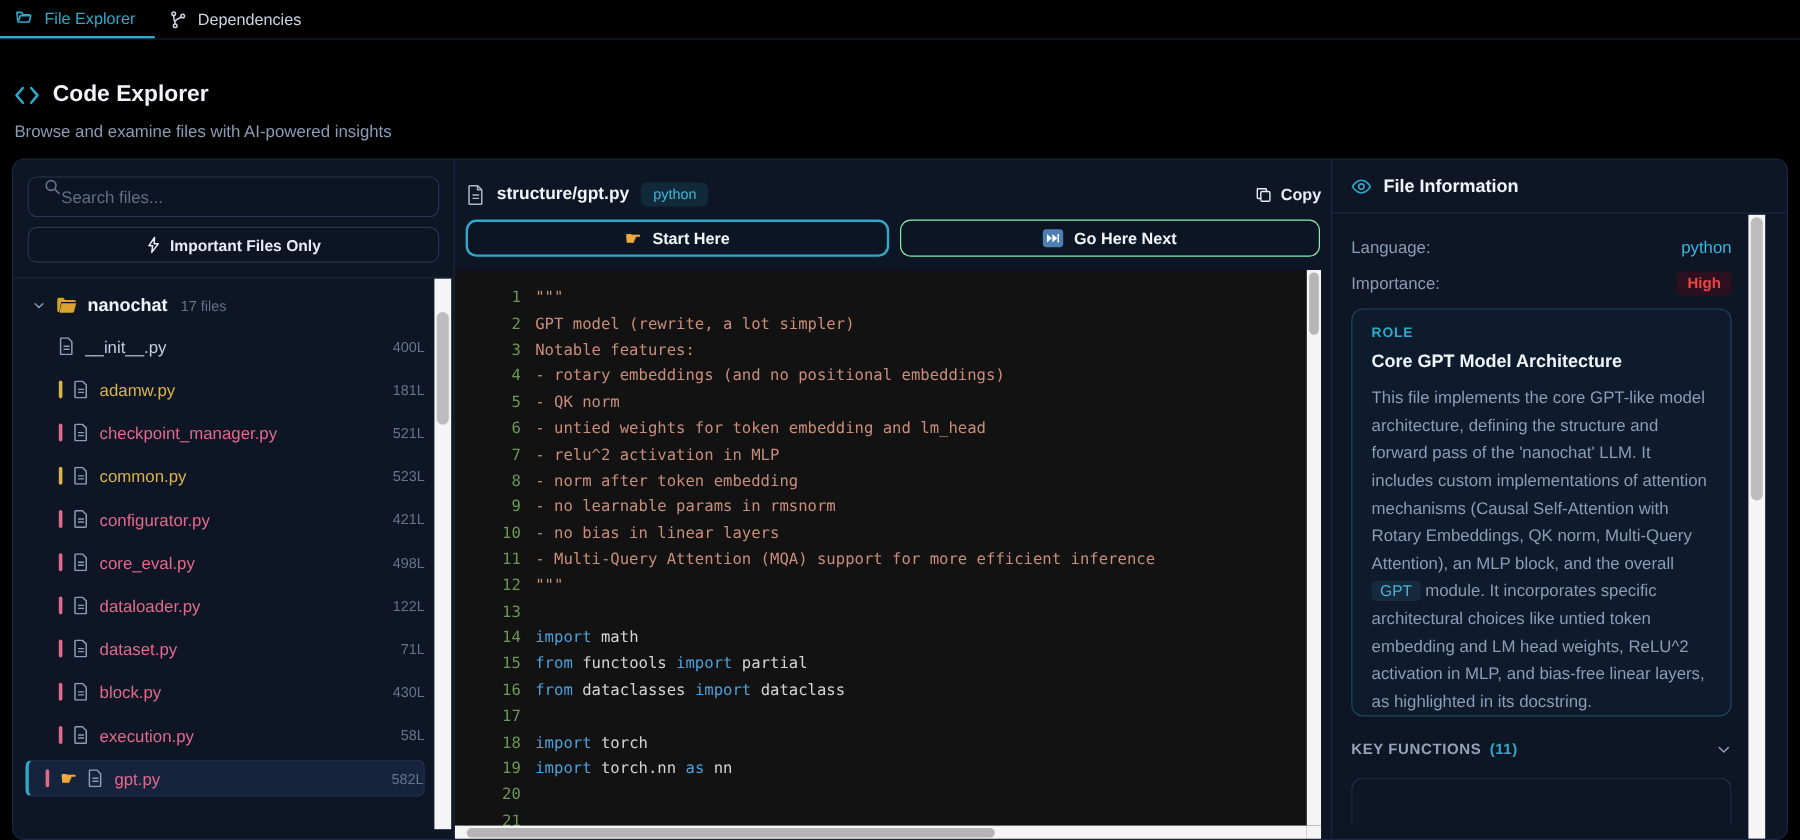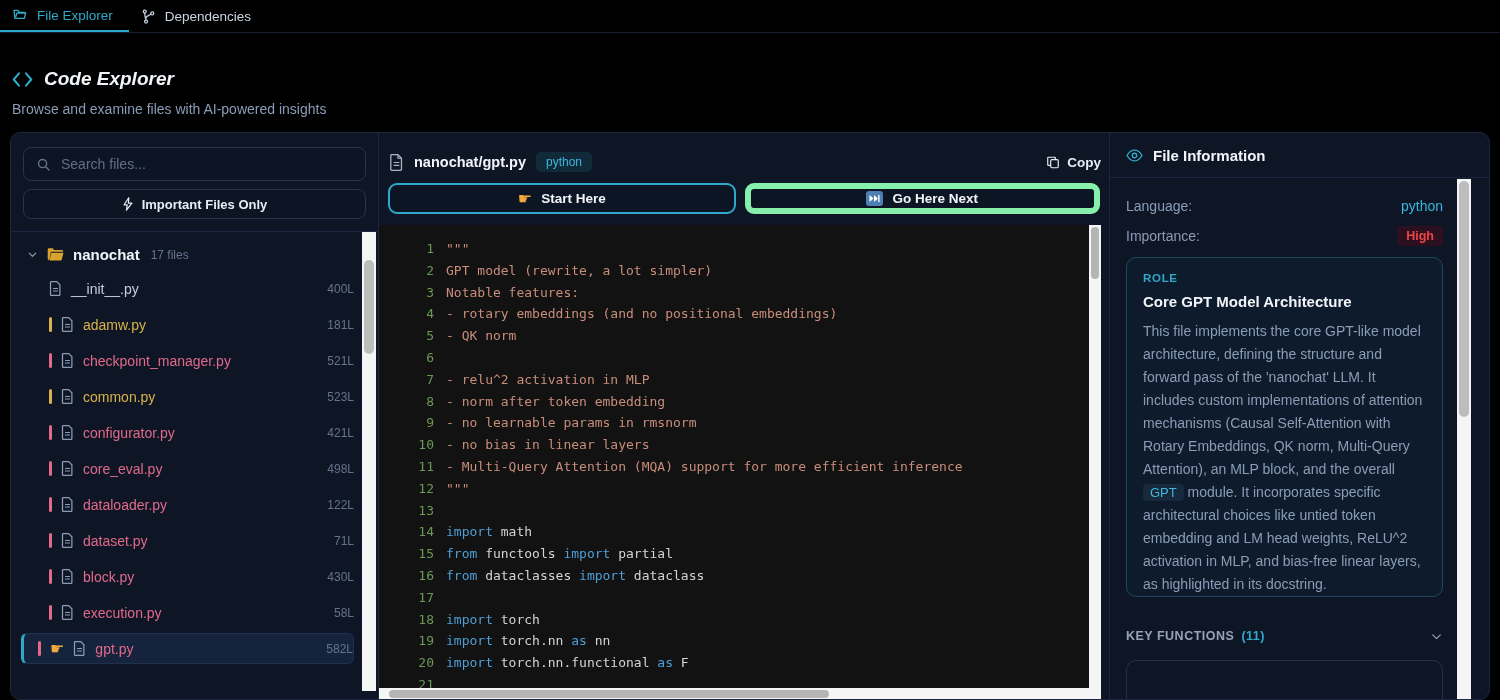--- a/index.html
+++ b/index.html
@@ -8,30 +8,30 @@
   .app { position:relative; width:1500px; height:700px; overflow:hidden; background:#000000; }
 
   
   .tabbar { position:absolute; top:0; left:0; right:0; height:33px; border-bottom:1px solid #151f31; display:flex; }
   .tab { display:flex; align-items:center; gap:9px; padding:0 16px 0 12px; font-size:13.5px; color:#cbd5e1; cursor:pointer; }
   .tab.active { color:#2fa9ca; border-bottom:2px solid #2fa9ca; }
   .tab svg { flex:none; }
 
   
   .page-head { position:absolute; left:12px; top:68px; }
-  .page-title { display:flex; align-items:center; gap:11px; font-size:19px; font-weight:700; color:#f1f5f9;font-style:italic; }
+  .page-title { display:flex; align-items:center; gap:11px; font-size:19px; font-weight:700; color:#f1f5f9; }
   .page-sub { margin-top:11px; font-size:14px; color:#8b9cb6; }
 
   
   .main { position:absolute; left:10px; top:132px; width:1480px; height:568px; background:#0e1626; border:1px solid #1b2740; border-radius:10px; overflow:hidden; }
 
   
   .sidebar { position:absolute; left:0; top:0; width:368px; height:100%; border-right:1px solid #1b2740; }
   .side-top { padding:14px 12px 12px; border-bottom:1px solid #1b2740; }
-  .search-box { display:flex; align-items:center; gap:10px; height:34px; border:1px solid #27344e; border-radius:8px; padding:0 12px; background:#0d1524; }
+  .search-box { display:flex; gap:0; height:34px; border:1px solid #27344e; border-radius:8px; padding:0 12px; background:#0d1524; }
   .search-box input { flex:1; background:transparent; border:0; outline:0; color:#cbd5e1; font-size:14px; font-family:"Liberation Sans",sans-serif; }
   .search-box input::placeholder { color:#5f6f88; }
   .imp-btn { margin-top:8px; width:100%; height:30px; border:1px solid #27344e; border-radius:8px; background:#0d1524; color:#e8edf5; font-size:13px; font-weight:600; display:flex; align-items:center; justify-content:center; gap:8px; cursor:pointer; font-family:"Liberation Sans",sans-serif; }
   .tree { position:absolute; top:99px; bottom:0; left:0; right:0; padding-top:12px; overflow:hidden; }
   .folder-row { display:flex; align-items:center; gap:9px; padding:2px 20px 10px 16px; cursor:pointer; }
   .folder-name { font-size:15px; font-weight:700; color:#f1f5f9; }
   .folder-count { font-size:12px; color:#64748b; margin-left:2px; }
   .file-row { display:flex; align-items:center; height:31px; margin:0 24px 5px 12px; padding-left:26px; border-radius:6px; gap:9px; cursor:pointer; position:relative; }
   .file-row.selected { background:#16233c; border:1px solid #20314e; border-left:3px solid #2fa9ca; padding-left:14px; margin-left:10px; }
   .imp-bar { width:3px; height:15px; border-radius:2px; flex:none; }
@@ -48,21 +48,21 @@
   .side-vthumb { position:absolute; left:2px; right:2px; top:28px; height:94px; background:#bdbdbd; border-radius:7px; }
 
   
   .code-head { position:absolute; left:378px; top:13px; width:712px; height:32px; display:flex; align-items:center; }
   .file-path { font-size:14.5px; font-weight:600; color:#f1f5f9; margin:0 10px; }
   .lang-badge { background:#102a3a; color:#41b6d9; font-size:12px; padding:3px 10px; border-radius:5px; }
   .copy-btn { margin-left:auto; display:flex; align-items:center; gap:7px; color:#e8edf5; font-size:13.5px; font-weight:600; background:transparent; border:0; cursor:pointer; font-family:"Liberation Sans",sans-serif; }
   .nav-btns { position:absolute; left:377px; top:50px; width:712px; height:31px; display:flex; gap:9px; }
   .nav-btn { flex:1; border-radius:9px; display:flex; align-items:center; justify-content:center; gap:9px; font-size:13.5px; font-weight:600; color:#f1f5f9; background:#0c1524; cursor:pointer; font-family:"Liberation Sans",sans-serif; }
   .nav-btn.primary { border:2px solid #2fa9ca; }
-  .nav-btn.secondary { border:6px solid #86efac; }
+  .nav-btn.secondary { border:1px solid #86efac; }
   .nexttrack-box { width:17px; height:15px; background:#4d7fb5; border-radius:3px; display:flex; align-items:center; justify-content:center; }
 
   .code-block { position:absolute; left:368px; top:92px; width:722px; height:475px; background:#121212; overflow:hidden; }
   .code-inner { padding-top:13px; }
   .code-line { display:flex; height:21.8px; line-height:21.8px; font-family:"DejaVu Sans Mono",monospace; font-size:13px; white-space:pre; }
   .ln { width:55px; padding-right:0; margin-right:12px; text-align:right; color:#6a9955; flex:none; }
   .tok-str { color:#c98d7a; }
   .tok-kw { color:#4f9fd8; }
   .tok-txt { color:#d4d4d4; }
   .code-vtrack { position:absolute; top:0; right:0; bottom:12px; width:12px; background:#f5f5f5; }
@@ -77,21 +77,21 @@
   .info-body { position:absolute; top:46px; left:0; bottom:0; right:32px; padding:16px 14px 0 16px; overflow:hidden; }
   .kv { display:flex; justify-content:space-between; align-items:center; height:22px; margin-bottom:8px; font-size:14px; }
   .kv-label { color:#8b9cb6; }
   .lang-value { color:#38b6dd; }
   .high-badge { color:#ef4444; background:#2d1020; font-size:12.5px; font-weight:700; padding:3px 9px; border-radius:4px; }
   .role-card { margin-top:10px; border:1px solid #1c4a5c; border-radius:10px; background:#0e1b2d; padding:14px 16px 0; }
   .role-label { color:#2fa9ca; font-size:11.5px; font-weight:700; letter-spacing:0.7px; }
   .role-title { margin-top:9px; font-size:15px; font-weight:700; color:#f1f5f9; }
   .role-desc { margin-top:10px; font-size:14px; line-height:23px; color:#8b9cb6; }
   .gpt-chip { background:#17293c; color:#41b6d9; padding:1px 7px; border-radius:4px; font-size:13px; }
-  .keyfn-row { margin-top:32px; display:flex; align-items:center; gap:7px; font-size:12.5px; font-weight:700; letter-spacing:0.5px; color:#94a3b8; cursor:pointer; }
+  .keyfn-row { margin-top:20px; display:flex; align-items:center; gap:7px; font-size:12.5px; font-weight:700; letter-spacing:0.5px; color:#94a3b8; cursor:pointer; }
   .keyfn-count { color:#2fa9ca; }
   .keyfn-row svg { margin-left:auto; }
   .partial-card { margin-top:17px; height:40px; border:1px solid #233048; border-bottom:0; border-radius:10px 10px 0 0; }
   .info-vtrack { position:absolute; top:46px; bottom:0; right:18px; width:14px; background:#f5f5f5; }
   .info-vthumb { position:absolute; left:2px; right:2px; top:2px; height:236px; background:#bdbdbd; border-radius:7px; }
 </style>
 </head>
 <body>
 
 <div class="app">
@@ -262,21 +262,21 @@
         </div>
       </div>
     </div>
 
     <div class="code-head">
       <svg width="15" height="17" viewBox="0 0 20 24" fill="none" stroke="#aab6c8" stroke-width="1.8" stroke-linejoin="round">
           <path d="M3 1h9l5 5v16a1 1 0 01-1 1H3a1 1 0 01-1-1V2a1 1 0 011-1z"></path>
           <path d="M12 1v5h5" stroke-width="1.6"></path>
           <path d="M6 12h8M6 16h8" stroke-width="1.6"></path>
         </svg>
-      <span class="file-path">nanochat/gpt.py</span>
+      <span class="file-path">structure/gpt.py</span>
       <span class="lang-badge">python</span>
       <button class="copy-btn">
         <svg width="14" height="15" viewBox="0 0 24 24" fill="none" stroke="#e8edf5" stroke-width="2" stroke-linejoin="round">
             <rect x="8" y="7" width="13" height="14" rx="2"></rect>
             <path d="M16 7V4a1 1 0 00-1-1H4a1 1 0 00-1 1v12a1 1 0 001 1h4" stroke-linecap="round"></path>
           </svg>
         <span>Copy</span>
       </button>
     </div>
 
@@ -297,35 +297,35 @@
       </button>
     </div>
 
     <div class="code-block">
       <div class="code-inner" id="code-lines">
           <div class="code-line"><span class="ln">1</span><span><span class="tok-str">"""</span></span></div>
           <div class="code-line"><span class="ln">2</span><span><span class="tok-str">GPT model (rewrite, a lot simpler)</span></span></div>
           <div class="code-line"><span class="ln">3</span><span><span class="tok-str">Notable features:</span></span></div>
           <div class="code-line"><span class="ln">4</span><span><span class="tok-str">- rotary embeddings (and no positional embeddings)</span></span></div>
           <div class="code-line"><span class="ln">5</span><span><span class="tok-str">- QK norm</span></span></div>
-          <div class="code-line"><span class="ln">6</span></div>
+          <div class="code-line"><span class="ln">6</span><span><span class="tok-str">- untied weights for token embedding and lm_head</span></span></div>
           <div class="code-line"><span class="ln">7</span><span><span class="tok-str">- relu^2 activation in MLP</span></span></div>
           <div class="code-line"><span class="ln">8</span><span><span class="tok-str">- norm after token embedding</span></span></div>
           <div class="code-line"><span class="ln">9</span><span><span class="tok-str">- no learnable params in rmsnorm</span></span></div>
           <div class="code-line"><span class="ln">10</span><span><span class="tok-str">- no bias in linear layers</span></span></div>
           <div class="code-line"><span class="ln">11</span><span><span class="tok-str">- Multi-Query Attention (MQA) support for more efficient inference</span></span></div>
           <div class="code-line"><span class="ln">12</span><span><span class="tok-str">"""</span></span></div>
           <div class="code-line"><span class="ln">13</span><span></span></div>
           <div class="code-line"><span class="ln">14</span><span><span class="tok-kw">import</span><span class="tok-txt"> math</span></span></div>
           <div class="code-line"><span class="ln">15</span><span><span class="tok-kw">from</span><span class="tok-txt"> functools </span><span class="tok-kw">import</span><span class="tok-txt"> partial</span></span></div>
           <div class="code-line"><span class="ln">16</span><span><span class="tok-kw">from</span><span class="tok-txt"> dataclasses </span><span class="tok-kw">import</span><span class="tok-txt"> dataclass</span></span></div>
           <div class="code-line"><span class="ln">17</span><span></span></div>
           <div class="code-line"><span class="ln">18</span><span><span class="tok-kw">import</span><span class="tok-txt"> torch</span></span></div>
           <div class="code-line"><span class="ln">19</span><span><span class="tok-kw">import</span><span class="tok-txt"> torch.nn </span><span class="tok-kw">as</span><span class="tok-txt"> nn</span></span></div>
-          <div class="code-line"><span class="ln">20</span><span><span class="tok-kw">import</span><span class="tok-txt"> torch.nn.functional </span><span class="tok-kw">as</span><span class="tok-txt"> F</span></span></div>
+          <div class="code-line"><span class="ln">20</span></div>
           <div class="code-line"><span class="ln">21</span><span></span></div>
         </div>
       <div class="code-vtrack">
         <div class="code-vthumb"></div>
       </div>
       <div class="code-htrack">
         <div class="code-hthumb"></div>
       </div>
       <div class="code-corner"></div>
     </div>

